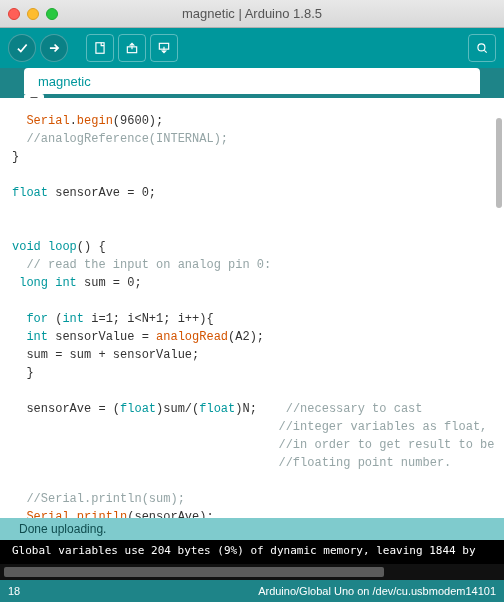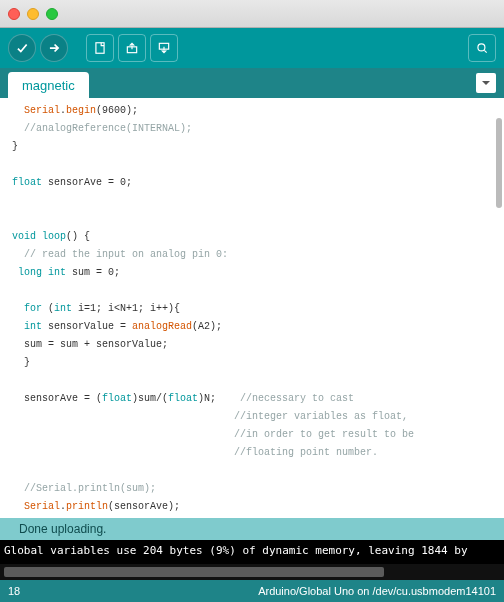--- a/index.html
+++ b/index.html
@@ -9,47 +9,48 @@
 .tl { width: 12px; height: 12px; border-radius: 50%; }
 .tl.close { background: #ff5f57; border: 0.5px solid #e14138; }
 .tl.min { background: #febc2e; border: 0.5px solid #dfa023; }
 .tl.max { background: #28c840; border: 0.5px solid #1fab34; }
 .title { position: absolute; left: 0; right: 0; text-align: center; font-size: 13px; color: #555; pointer-events: none; }
 .toolbar { height: 40px; background: #00979c; display: flex; align-items: center; padding: 0 8px; gap: 4px; }
 .tb-btn { width: 28px; height: 28px; border-radius: 50%; background: #0a8186; border: 1px solid rgba(255,255,255,0.25); display: flex; align-items: center; justify-content: center; color: #fff; cursor: pointer; }
 .tb-btn.sq { border-radius: 4px; background: transparent; border: 1px solid rgba(255,255,255,0.35); }
 .tb-spacer { flex: 1; }
 .tb-btn svg { width: 14px; height: 14px; }
-.tabbar { height: 30px; background: #1e8488; display: flex; align-items: flex-end; padding: 0 8px; }
+.tabbar { height: 30px; background: #1e8488; display: flex; padding: 0 24px; flex-direction: column; }
 .tab { background: #fff; color: #00979c; padding: 6px 14px 5px; border-radius: 4px 4px 0 0; font-size: 13px; cursor: pointer; }
 .tabbar .tb-spacer { flex: 1; }
 .tab-menu { width: 20px; height: 20px; background: #fff; border-radius: 2px; display: flex; align-items: center; justify-content: center; margin-bottom: 5px; cursor: pointer; }
 .editor { flex: 1; background: #fff; overflow: hidden; position: relative; }
-.code { font-family: Monaco, Menlo, "Courier New", monospace; font-size: 10px; line-height: 18px; padding: 4px 12px; white-space: pre; color: #333; }
+.code { font-family: Monaco, Menlo, "Courier New", monospace; font-size: 12px; line-height: 18px; padding: 4px 12px; white-space: pre; color: #333; margin-top: 10px; }
 .k-orange { color: #d35400; }
 .k-teal { color: #00979c; }
 .k-gray { color: #95a5a6; }
 .scroll-y { position: absolute; right: 2px; top: 0; bottom: 0; width: 6px; }
 .scroll-thumb { position: absolute; right: 0; top: 20px; width: 6px; height: 90px; background: #bbb; border-radius: 3px; }
 .status { height: 22px; background: #7fcbcd; color: #0f4c4e; font-size: 12px; display: flex; align-items: center; padding: 0 19px; font-family: Arial,sans-serif; }
-.console { height: 24px; background: #000; color: #fff; font-family: Monaco, Menlo, monospace; font-size: 11px; padding: 4px 4px; white-space: nowrap; overflow: hidden; }
+.console { height: 24px; background: #000; color: #fff; font-family: Monaco, Menlo, monospace; font-size: 11px; padding: 4px 12px; white-space: nowrap; overflow: hidden; }
 .hscroll { height: 16px; background: #111; display: flex; align-items: center; padding: 2px 4px; }
 .hscroll-thumb { height: 10px; width: 380px; background: #5b5b5b; border-radius: 2px; }
 .footer { height: 22px; background: #1e8488; color: #fff; font-size: 11px; display: flex; align-items: center; padding: 0 8px; }
 .footer .tb-spacer { flex: 1; }
 </style>
 </head>
 <body>
 
 <div class="titlebar">
   <div class="traffic">
     <div class="tl close"></div>
     <div class="tl min"></div>
     <div class="tl max"></div>
   </div>
+  <div class="title">magnetic | Arduino 1.8.5</div>
 </div>
 
 <div class="toolbar">
   <div class="tb-btn">
     <svg viewBox="0 0 24 24" fill="none" stroke="white" stroke-width="3">
         <polyline points="5,13 10,18 20,6"></polyline>
       </svg>
   </div>
   <div class="tb-btn">
     <svg viewBox="0 0 24 24" fill="white">

